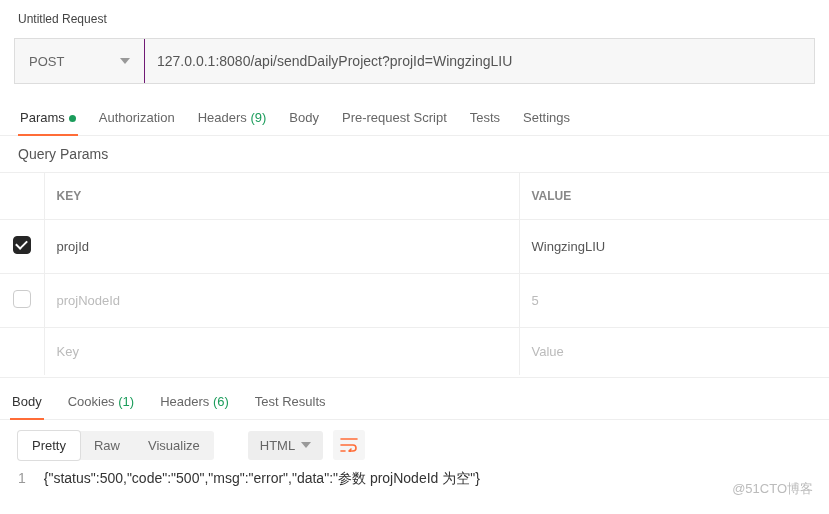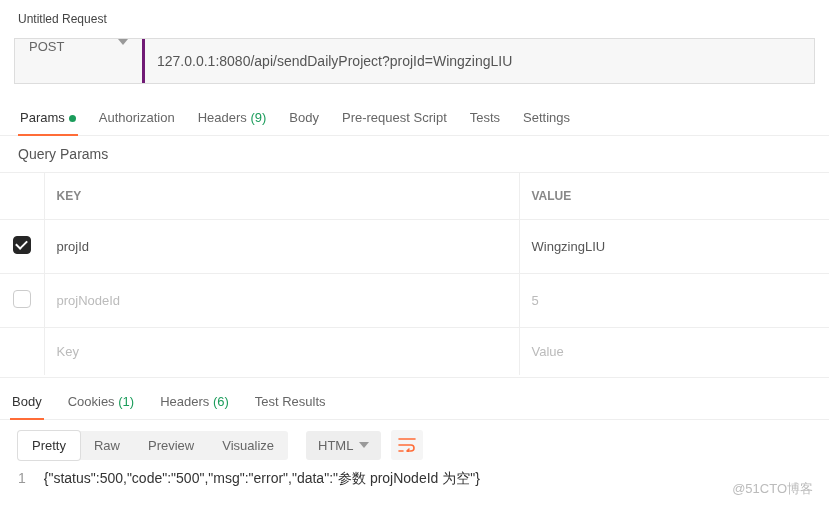--- a/index.html
+++ b/index.html
@@ -1,19 +1,19 @@
 <!DOCTYPE html>
 <html><head>
 <meta charset="utf-8">
 <style>
 *{box-sizing:border-box;margin:0;padding:0;font-family:-apple-system,BlinkMacSystemFont,"Segoe UI",Arial,sans-serif}
 body{background:#fff;color:#333;font-size:13px;width:829px}
 .title{padding:12px 18px;font-size:12px;color:#444}
 .urlbar{display:flex;margin:0 14px 16px 14px;border:1px solid #ddd;background:#f7f7f7}
-.method{display:flex;align-items:flex-start;padding:0 14px;min-width:130px;border-right:3px solid #701a75;cursor:pointer}
+.method{display:flex;align-items:center;padding:0 14px;min-width:130px;border-right:1px solid #701a75;cursor:pointer}
 .method span.m{color:#666;flex:1}
 .caret{display:inline-block;border-left:5px solid transparent;border-right:5px solid transparent;border-top:6px solid #999}
 .url{flex:1;border:none;background:transparent;padding:14px 12px;color:#555;font-size:14px;outline:none}
 .tabs{display:flex;gap:19px;border-bottom:1px solid #eee;padding:0 18px}
 .tab{padding:10px 2px;color:#666;cursor:pointer;position:relative}
 .tab.active{color:#333}
 .tab.active::after{content:"";position:absolute;left:0;right:0;bottom:-1px;height:2px;background:#ff6c37}
 .dot{display:inline-block;width:7px;height:7px;border-radius:50%;background:#1b9c5b;margin-left:4px;vertical-align:middle}
 .headcnt{color:#1b9c5b}
 .section-title{padding:10px 18px;color:#555;font-size:14px}
@@ -28,21 +28,21 @@
 .ph{color:#bbb}
 .dis{color:#bbb}
 .rtabs{display:flex;gap:22px;padding:0 10px;border-bottom:1px solid #eee;margin-top:6px}
 .rtab{padding:10px 2px;color:#666;cursor:pointer;position:relative}
 .rtab.active{color:#333}
 .rtab.active::after{content:"";position:absolute;left:0;right:0;bottom:-1px;height:2px;background:#ff6c37}
 .viewbar{display:flex;align-items:center;gap:10px;padding:10px 18px}
 .seg{display:flex;background:#f2f2f2;border-radius:3px}
 .segbtn{padding:7px 14px;color:#666;border-radius:3px;cursor:pointer}
 .segbtn.sel{background:#fff;color:#333;box-shadow:0 0 0 1px #ddd}
-.fmtbtn{display:flex;align-items:center;gap:6px;background:#eee;padding:7px 12px;border-radius:3px;color:#666;margin-left:8px;cursor:pointer}
+.fmtbtn{display:flex;align-items:center;gap:6px;background:#eee;padding:7px 12px;border-radius:3px;color:#666;margin-left:24px;cursor:pointer}
 .wrapbtn{width:32px;height:30px;background:#f5f5f5;border-radius:3px;display:flex;align-items:center;justify-content:center;cursor:pointer;color:#ff6c37;font-size:18px}
 .code{display:flex;font-family:Consolas,Monaco,monospace;font-size:14px;padding:0 18px 42px 18px}
 .ln{color:#999;padding-right:18px;text-align:right;user-select:none}
 .codeline{color:#333;white-space:pre}
 .watermark{position:fixed;right:16px;bottom:16px;color:#bbb;font-size:13px}
 .rtop{border-top:1px solid #eee;margin-top:2px}
 </style>
 </head>
 <body>
 
@@ -98,21 +98,20 @@
   <div class="rtab active">Body</div>
   <div class="rtab"><span>Cookies</span> <span class="headcnt">(1)</span></div>
   <div class="rtab"><span>Headers</span> <span class="headcnt">(6)</span></div>
   <div class="rtab">Test Results</div>
 </div>
 
 <div class="viewbar">
   <div class="seg">
     <div class="segbtn sel">Pretty</div>
     <div class="segbtn">Raw</div>
-    <div class="segbtn">Preview</div>
     <div class="segbtn">Visualize</div>
   </div>
   <div class="fmtbtn">
       <span>HTML</span>
       <span class="caret"></span>
     </div>
   <div class="wrapbtn">
     <svg width="18" height="14" viewBox="0 0 18 14">
         <path d="M1 1h16M1 7h12a3 3 0 010 6H9m0 0l2-2m-2 2l2 2M1 13h4" stroke="#ff6c37" stroke-width="1.6" fill="none" stroke-linecap="round"></path>
       </svg>

